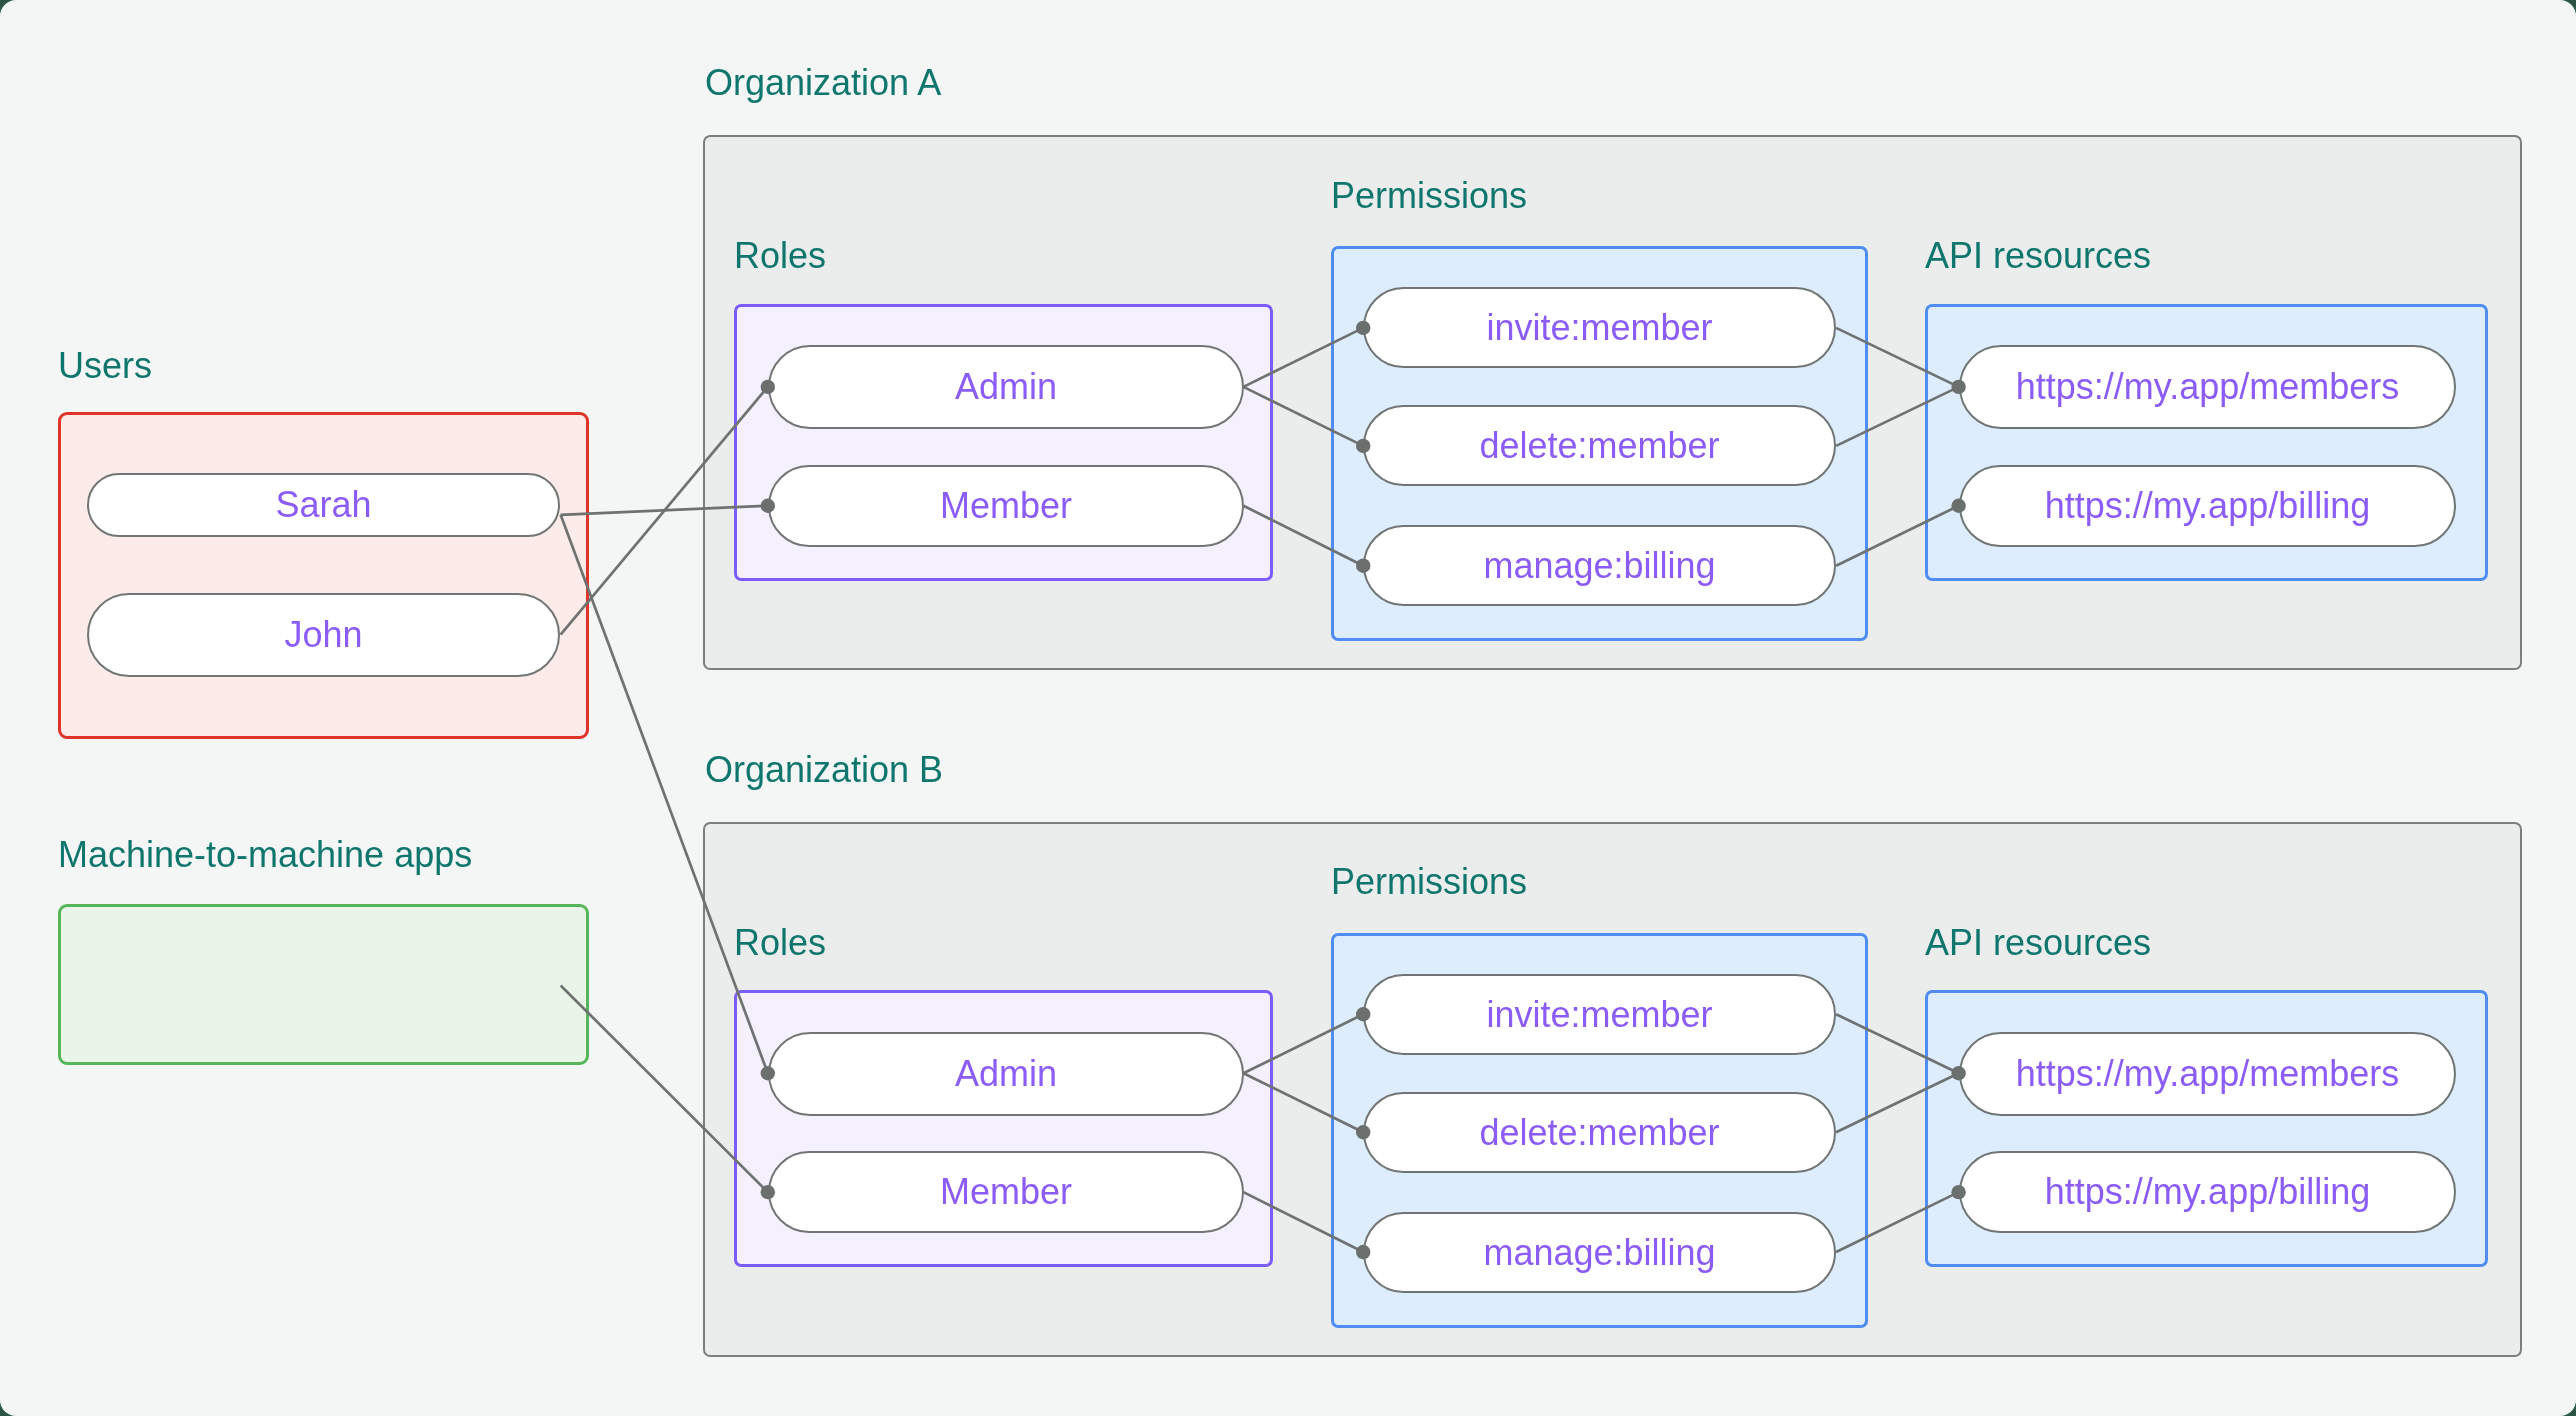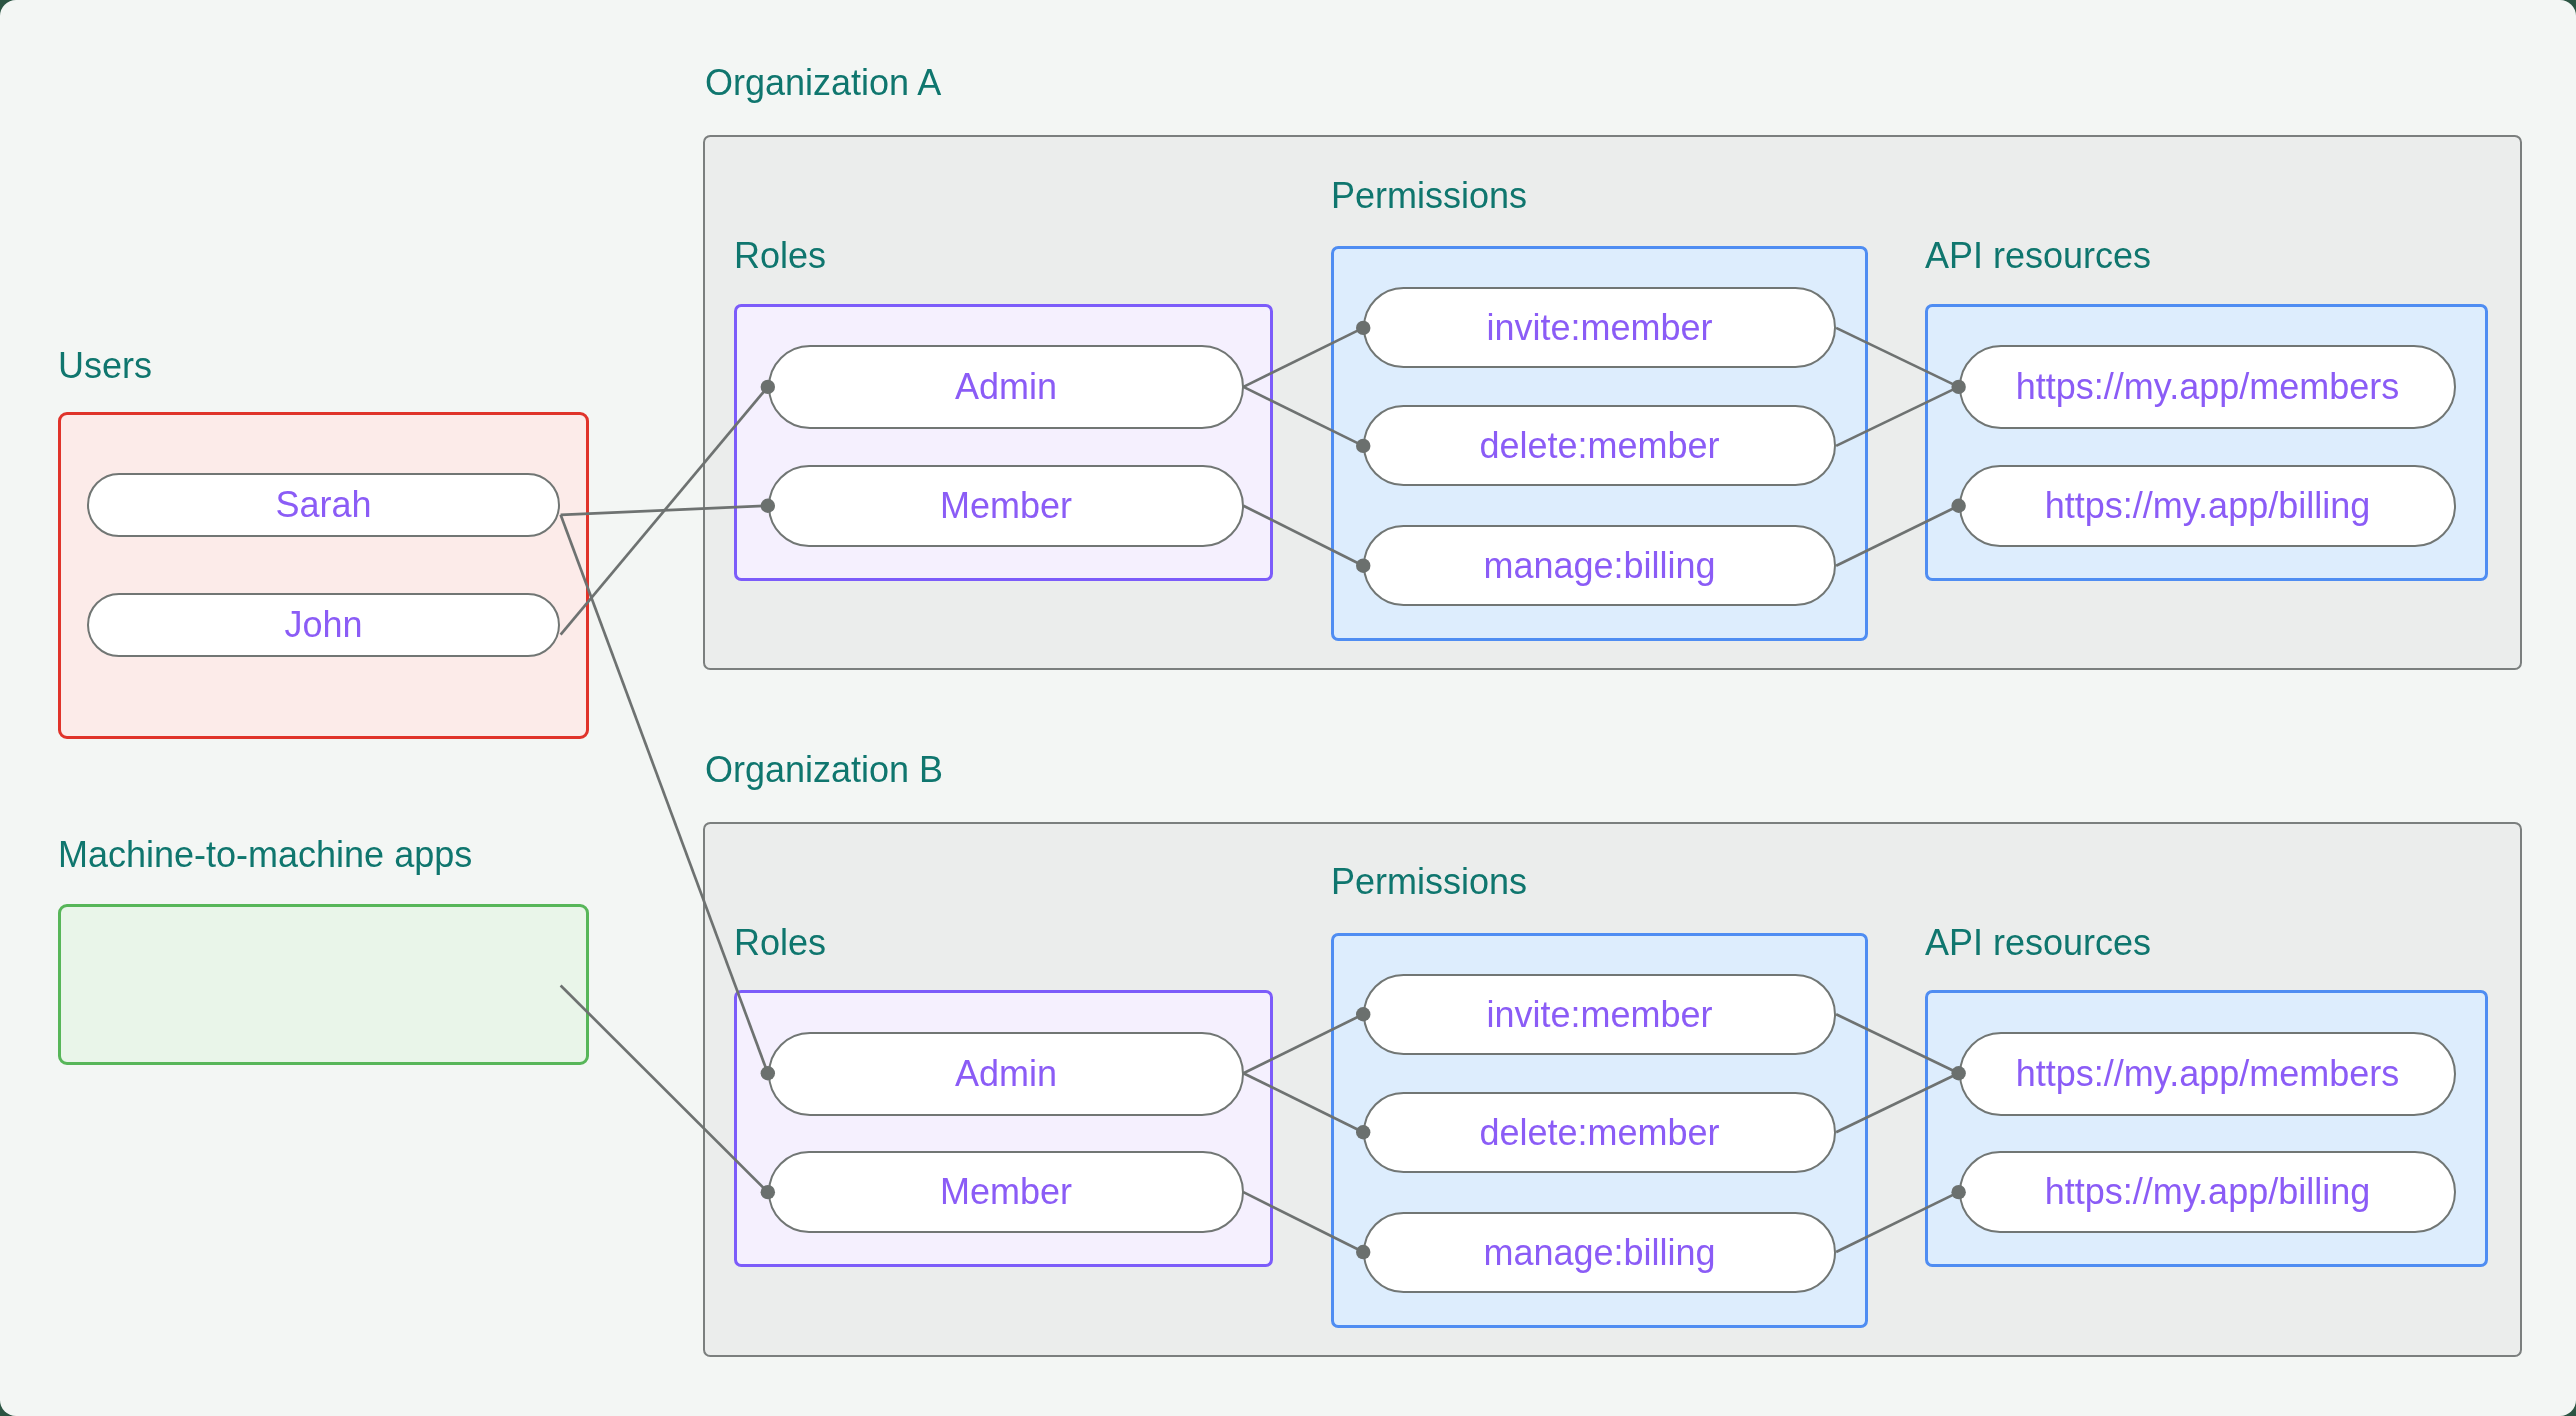--- a/index.html
+++ b/index.html
@@ -86,21 +86,21 @@
   <div class="label" style="left:734px; top:921px;">Roles</div>
   <div class="gbox purple" style="left:734px; top:990px; width:539px; height:277px;"></div>
 
   <div class="label" style="left:1331px; top:860px;">Permissions</div>
   <div class="gbox blue" style="left:1331px; top:933px; width:537px; height:395px;"></div>
 
   <div class="label" style="left:1925px; top:921px;">API resources</div>
   <div class="gbox blue" style="left:1925px; top:990px; width:563px; height:277px;"></div>
 
   <div class="pill" style="left:87px; top:473px; width:473px; height:64px;">Sarah</div>
-  <div class="pill" style="left:87px; top:593px; width:473px; height:64px;">John</div>
+  <div class="pill" style="left:87px; top:593px; width:473px; height:84px;">John</div>
 
   <div class="pill" style="left:768px; top:345px; width:476px; height:84px;">Admin</div>
   <div class="pill" style="left:768px; top:465px; width:476px; height:82px;">Member</div>
   <div class="pill" style="left:1363px; top:287px; width:473px; height:81px;">invite:member</div>
   <div class="pill" style="left:1363px; top:405px; width:473px; height:81px;">delete:member</div>
   <div class="pill" style="left:1363px; top:525px; width:473px; height:81px;">manage:billing</div>
   <div class="pill" style="left:1959px; top:345px; width:497px; height:84px;">https://my.app/members</div>
   <div class="pill" style="left:1959px; top:465px; width:497px; height:82px;">https://my.app/billing</div>
 
   <div class="pill" style="left:768px; top:1032px; width:476px; height:84px;">Admin</div>

